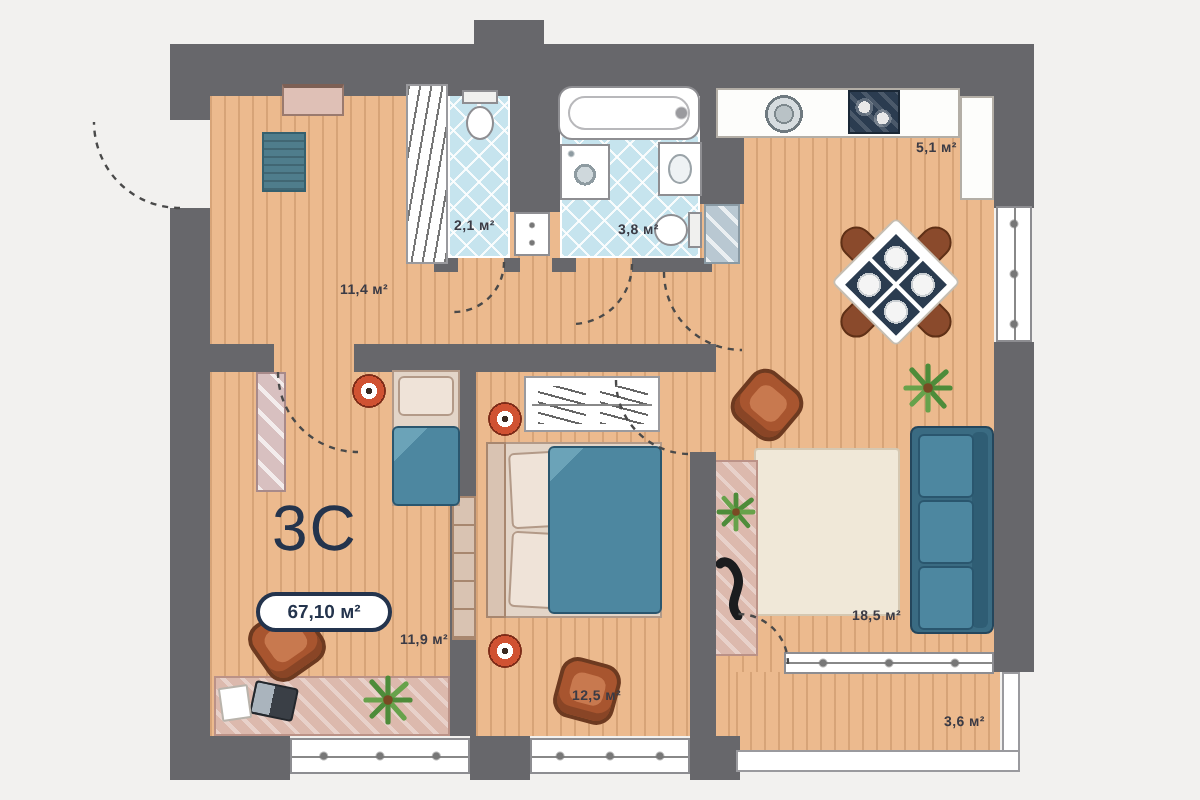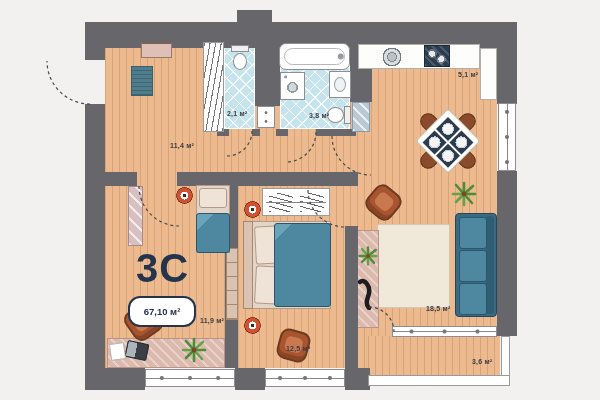--- a/index.html
+++ b/index.html
@@ -20,21 +20,21 @@
     radial-gradient(circle at 82% 50%,#777 1.5px,transparent 2.5px),
     linear-gradient(#888 0 0);
     background-repeat:no-repeat;background-size:100% 100%,100% 100%,100% 100%,100% 1px;background-position:0 0,0 0,0 0,0 50%;}
   .window.v{background-image:radial-gradient(circle at 50% 12% ,#777 1.5px,transparent 2.5px),
     radial-gradient(circle at 50% 50%,#777 1.5px,transparent 2.5px),
     radial-gradient(circle at 50% 88%,#777 1.5px,transparent 2.5px),
     linear-gradient(#888 0 0);
     background-repeat:no-repeat;background-size:100% 100%,100% 100%,100% 100%,1px 100%;background-position:0 0,0 0,0 0,50% 0;}
   .glaze{background:#fff;border:1px solid #9a9a9e;}
   .area-label{color:#3b3b45;font-size:7px;font-weight:bold;white-space:nowrap;letter-spacing:.2px;}
-  .unit-label{color:var(--accent,#24344d);font-size:40px;font-weight:700;letter-spacing:1px;line-height:1;}
+  .unit-label{color:var(--accent,#24344d);font-size:32px;font-weight:400;letter-spacing:1px;line-height:1;}
   .unit-badge{background:#fff;border:2px solid var(--accent,#24344d);border-radius:12px;
     color:var(--accent,#24344d);font-size:9.5px;font-weight:bold;display:flex;align-items:center;justify-content:center;}
   .rug{background:var(--rug,#f0e8d8);border:1px solid #d5c8b2;border-radius:2px;}
   .runner{background:var(--runner,#dcb9ad);border:1px solid #bb9287;
     background-image:repeating-linear-gradient(45deg,rgba(255,255,255,.35) 0 2px,transparent 2px 7px);}
   .mat{background:#4f7d8c;border:1px solid #35606e;
     background-image:repeating-linear-gradient(0deg,rgba(0,0,0,.18) 0 1px,transparent 1px 4px);}
   .bench{background:#dfc0b6;border:1px solid #9a7a6e;border-top:2px solid #7d6055;}
   .closet{background:#fff;border:1px solid #9a9a9e;
     background-image:repeating-linear-gradient(100deg,#777 0 1px,transparent 1px 5.5px);}
@@ -238,21 +238,21 @@
   <div class="abs area-label" style="left:170px;top:142px;">11,4 м²</div>
   <div class="abs area-label" style="left:227px;top:110px;">2,1 м²</div>
   <div class="abs area-label" style="left:309px;top:112px;">3,8 м²</div>
   <div class="abs area-label" style="left:458px;top:71px;">5,1 м²</div>
   <div class="abs area-label" style="left:426px;top:305px;">18,5 м²</div>
   <div class="abs area-label" style="left:200px;top:317px;">11,9 м²</div>
   <div class="abs area-label" style="left:286px;top:345px;">12,5 м²</div>
   <div class="abs area-label" style="left:472px;top:358px;">3,6 м²</div>
 
   <div class="abs unit-label" style="left:136px;top:248px;">3C</div>
-  <div class="abs unit-badge" style="left:128px;top:296px;width:68px;height:31px;">67,10 м²</div>
+  <div class="abs unit-badge" style="left:128px;top:296px;width:68px;height:20px;">67,10 м²</div>
 
   <svg class="overlay" width="600" height="400" viewBox="0 0 600 400">
     <g fill="none" stroke="#4a4a4a" stroke-width="1.2" stroke-dasharray="3,3">
       <path d="M 90 104 A 43 43 0 0 1 47 61"></path>
       <path d="M 139 186 A 40 40 0 0 0 179 226"></path>
       <path d="M 252 131 A 25 25 0 0 1 227 156"></path>
       <path d="M 316 132 A 30 30 0 0 1 286 162"></path>
       <path d="M 332 136 A 39 39 0 0 0 371 175"></path>
       <path d="M 308 190 A 37 37 0 0 0 345 227"></path>
       <path d="M 394 332 A 25 25 0 0 0 369 307"></path>

